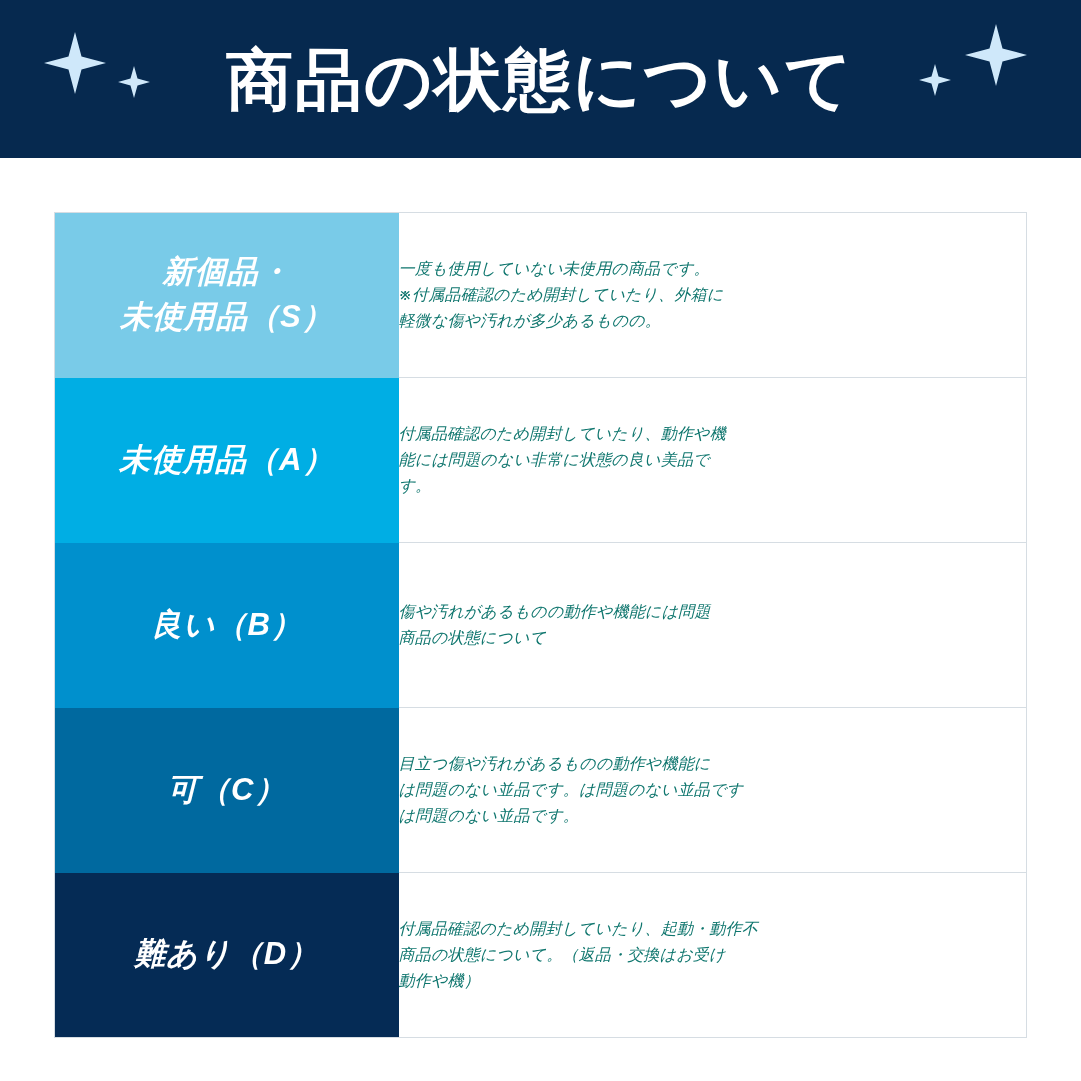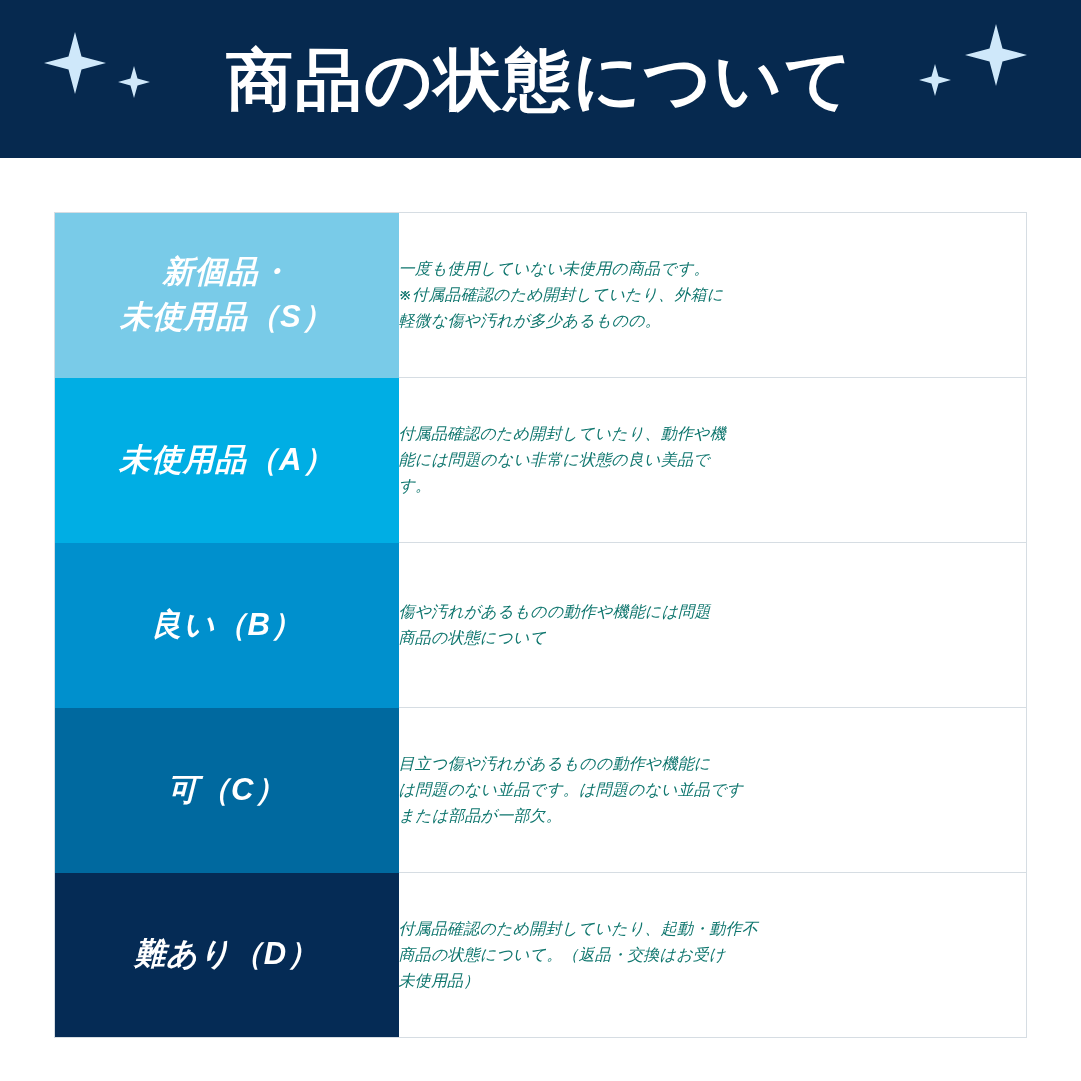--- a/index.html
+++ b/index.html
@@ -157,30 +157,30 @@
             <span class="line">商品の状態について</span>
           </td>
         </tr>
         <tr>
           <td class="grade-cell" style="background:#00699f">
             <span class="gl">可（C）</span>
           </td>
           <td class="desc-cell">
             <span class="line">目立つ傷や汚れがあるものの動作や機能に</span>
             <span class="line">は問題のない並品です。は問題のない並品です</span>
-            <span class="line">または部品が一部欠。</span>
+            <span class="line">は問題のない並品です。</span>
           </td>
         </tr>
         <tr class="row-last">
           <td class="grade-cell" style="background:#052b55">
             <span class="gl">難あり（D）</span>
           </td>
           <td class="desc-cell">
             <span class="line">付属品確認のため開封していたり、起動・動作不</span>
             <span class="line">商品の状態について。（返品・交換はお受け</span>
-            <span class="line">未使用品）</span>
+            <span class="line">動作や機）</span>
           </td>
         </tr>
       </tbody>
     </table>
   </div>
 
 </div>
 
 </body></html>

